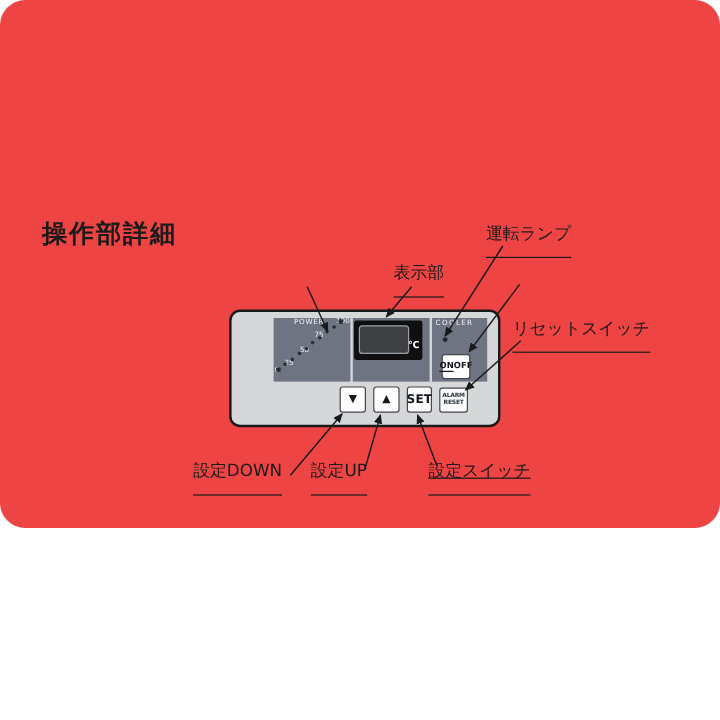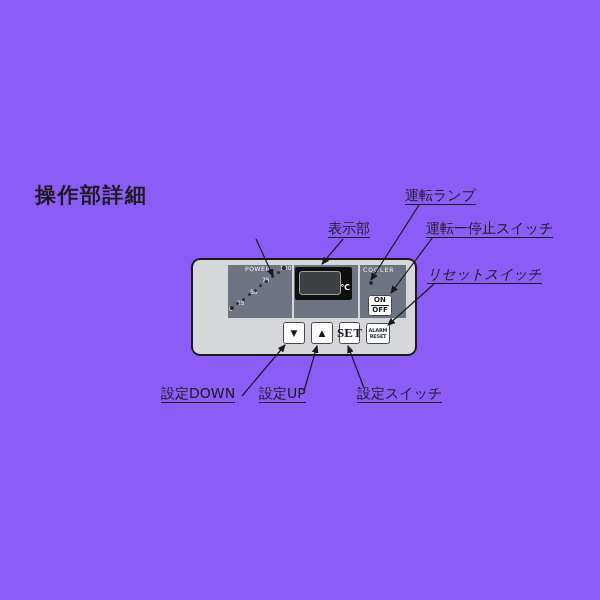--- a/index.html
+++ b/index.html
@@ -1,69 +1,68 @@
 <!DOCTYPE html>
 <html><head>
 <meta charset="utf-8">
 <style>
   html,body{margin:0;padding:0;background:#fff;}
   #screen{
-    position:relative;width:600px;height:600px;background:#8b5cf6;overflow:hidden;
-    font-family:"DejaVu Sans","Liberation Sans",sans-serif;color:#1a1a1a;
+    position:relative;width:600px;height:440px;background:#ef4444;overflow:hidden;
+    font-family:"DejaVu Sans","Liberation Sans",sans-serif;color:#1a1a1a;border-radius:21px;
   }
   .abs{position:absolute;}
   
   .page-title{font-size:21px;font-weight:bold;letter-spacing:1.5px;color:#1a1a1a;white-space:nowrap;}
   
-  .callout{font-size:14px;color:#1a1a1a;white-space:nowrap;border-bottom:1px solid #1a1a1a;padding-bottom:1px;line-height:1.05;}
+  .callout{font-size:14px;color:#1a1a1a;white-space:nowrap;border-bottom:1px solid #1a1a1a;padding-bottom:11px;line-height:1.05;}
   
   .panel{
     left:191px;top:258px;width:226px;height:98px;box-sizing:border-box;
     background:#d5d7d9;border:2.5px solid #191919;border-radius:9px;
   }
   .module{background:#6e7482;box-sizing:border-box;}
   .mod-power{left:228px;top:265px;width:64px;height:53px;}
   .mod-display{left:294px;top:265px;width:64px;height:53px;}
   .mod-cooler{left:360px;top:265px;width:46px;height:53px;}
   .mod-text{color:#f4f4f4;font-size:6px;line-height:1;white-space:nowrap;}
   .scale-num{color:#f4f4f4;font-size:6px;line-height:1;white-space:nowrap;}
   .led-dot{width:3.2px;height:3.2px;border-radius:50%;background:#2b2e36;}
   .bezel{left:295px;top:267px;width:57px;height:33px;background:#0f0f0f;border-radius:2px;}
   .lcd{left:299px;top:271px;width:42px;height:24px;background:#3e4044;border:1px solid #9aa0a8;border-radius:3px;box-sizing:border-box;}
   .unit{left:340px;top:284px;color:#fff;font-size:8px;font-weight:bold;line-height:1;}
   .lamp{left:369px;top:281px;width:4px;height:4px;border-radius:50%;background:#23262c;}
   .pbtn{
     background:#fdfdfd;border:1.5px solid #43474e;border-radius:2.5px;box-sizing:border-box;
     display:flex;align-items:center;justify-content:center;color:#16181d;
   }
-  .btn-onoff{left:368px;top:295px;width:24px;height:21px;flex-direction:column;padding:1px 0;}
+  .btn-onoff{left:368px;top:295px;width:24px;height:21px;padding:1px 0;}
   .btn-onoff .row{display:block;width:84%;text-align:center;font-size:7px;font-weight:bold;line-height:1.25;}
   .btn-onoff .row.top{border-bottom:1.2px solid #16181d;}
   .btn-down{left:283px;top:322px;width:22px;height:22px;font-size:9px;}
   .btn-up{left:311px;top:322px;width:22px;height:22px;font-size:9px;}
-  .btn-set{left:339px;top:322px;width:21px;height:22px;font-size:13px;font-weight:bold;letter-spacing:0.2px;font-family:Liberation Serif, serif;}
+  .btn-set{left:339px;top:322px;width:21px;height:22px;font-size:10px;font-weight:bold;letter-spacing:0.2px;}
   .btn-alarm{left:366px;top:323px;width:24px;height:21px;flex-direction:column;font-size:5px;font-weight:bold;line-height:1.15;color:#2a3242;letter-spacing:-0.2px;}
   .btn-alarm span{display:block;text-align:center;}
   svg.lines{left:0;top:0;width:600px;height:600px;pointer-events:none;}
   svg.lines line{stroke:#1a1a1a;stroke-width:1.2;}
 </style>
 </head>
 <body>
 
 <div id="screen">
 
   <div class="abs page-title" style="left:35px;top:181px;">操作部詳細</div>
 
   <div class="abs callout" style="left:328px;top:221px;">表示部</div>
   <div class="abs callout" style="left:405px;top:188px;">運転ランプ</div>
-  <div class="abs callout" style="left:426px;top:221px;">運転一停止スイッチ</div>
-  <div class="abs callout" style="left:427px;top:267px;font-style:italic;">リセットスイッチ</div>
+  <div class="abs callout" style="left:427px;top:267px;">リセットスイッチ</div>
   <div class="abs callout" style="left:161px;top:386px;">設定DOWN</div>
   <div class="abs callout" style="left:259px;top:386px;">設定UP</div>
-  <div class="abs callout" style="left:357px;top:386px;">設定スイッチ</div>
+  <div class="abs callout" style="left:357px;top:386px;text-decoration:underline;">設定スイッチ</div>
 
   <div class="abs panel"></div>
 
   <div class="abs module mod-power"></div>
   <div class="abs mod-text" style="left:245px;top:266px;letter-spacing:0.6px;">POWER</div>
   <div class="abs scale-num" style="left:280px;top:265px;">100</div>
   <div class="abs scale-num" style="left:262px;top:277px;">75</div>
   <div class="abs scale-num" style="left:250px;top:289px;">50</div>
   <div class="abs scale-num" style="left:237px;top:300px;">25</div>
   <div class="abs scale-num" style="left:229px;top:306px;">0</div>

